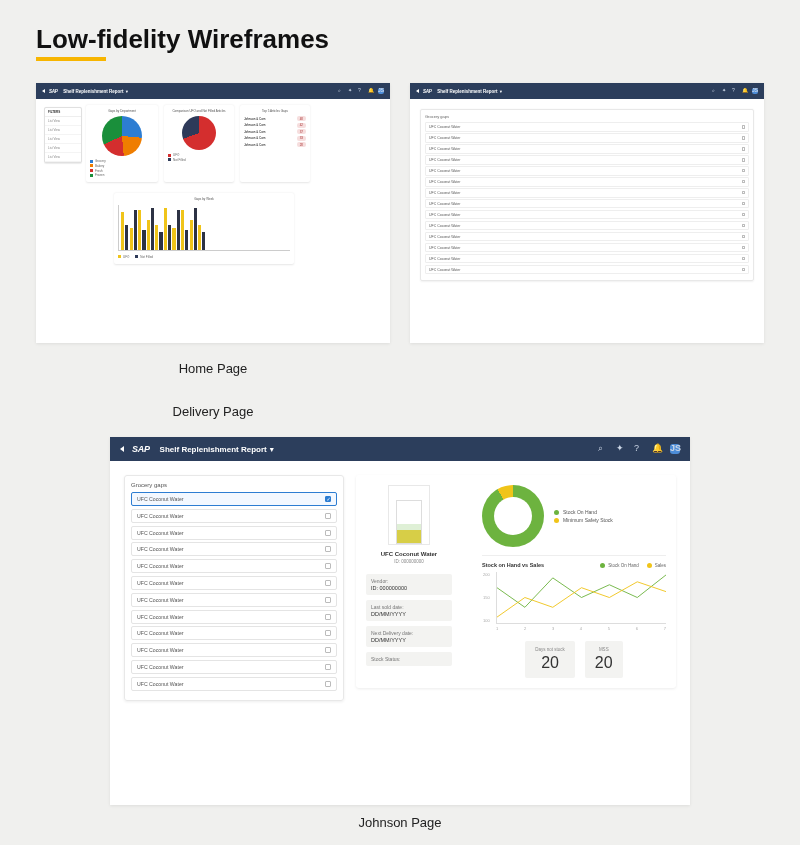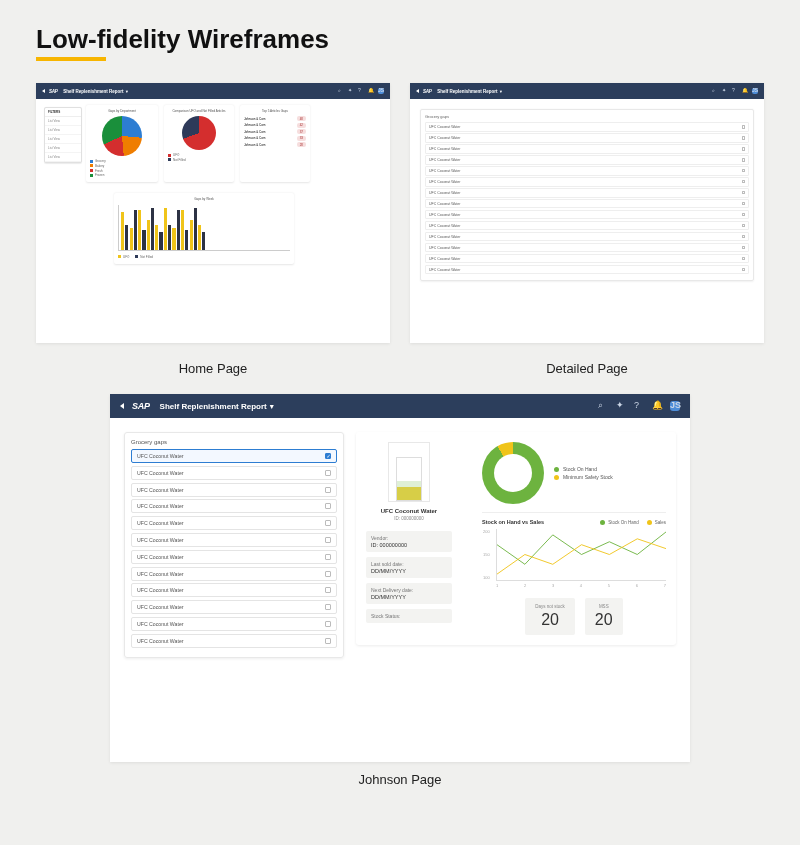--- a/index.html
+++ b/index.html
@@ -440,23 +440,23 @@
               <div class="al-row">
                 <span>UFC Coconut Water</span>
                 <span class="cb"></span>
               </div>
             </div>
         </div>
       </div>
     </div>
   </div>
 
-  <div style="display:flex; gap:20px;">
+  <div style="display:flex; gap:20px;flex-direction:column;">
     <div class="caption" style="width:354px;">Home Page</div>
-    <div class="caption" style="width:354px;">Detailed Page</div>
+    <div class="caption" style="width:354px;">Delivery Page</div>
   </div>
 
   <div class="bottom-section">
     <div class="wf-card large">
       <div class="app-header large">
         <span class="back-chevron"></span>
         <span class="sap-logo">SAP</span>
         <span class="app-title">Shelf Replenishment Report</span>
         <span style="margin-left:3px;">▾</span>
         <span class="header-spacer"></span>

